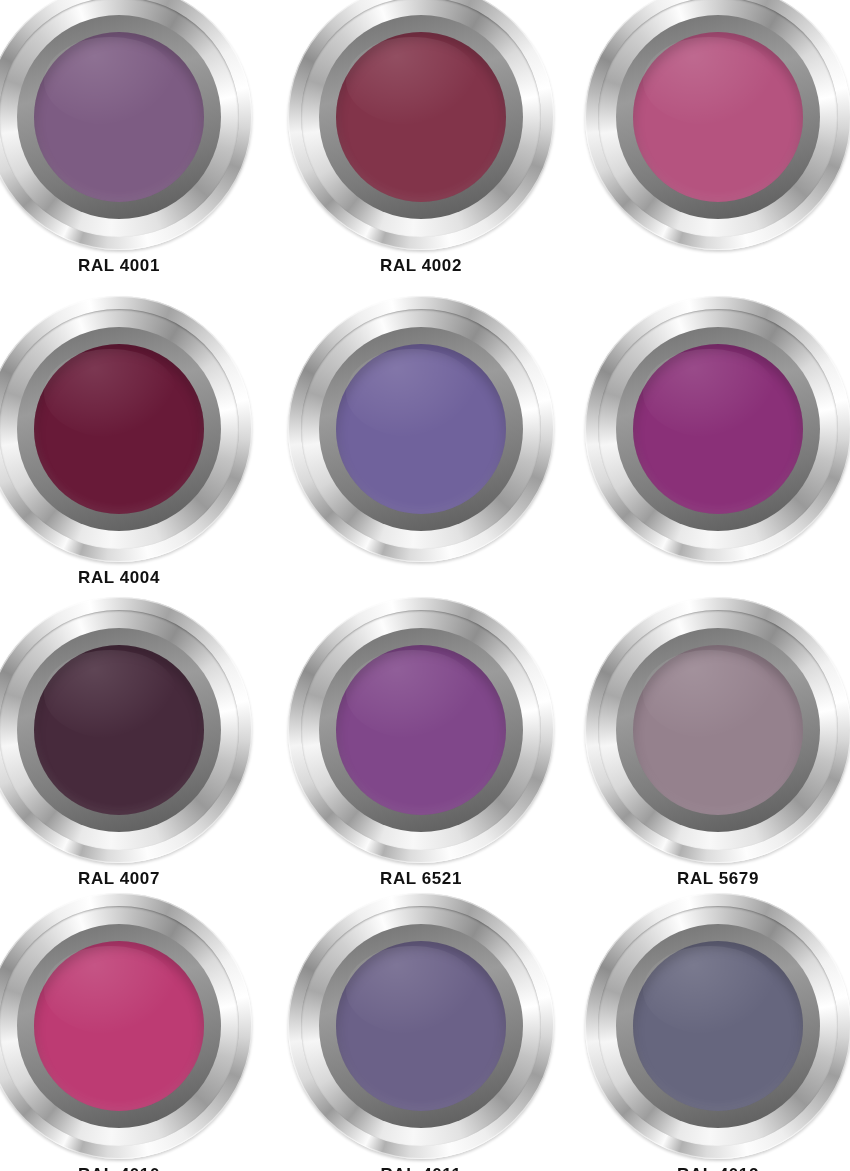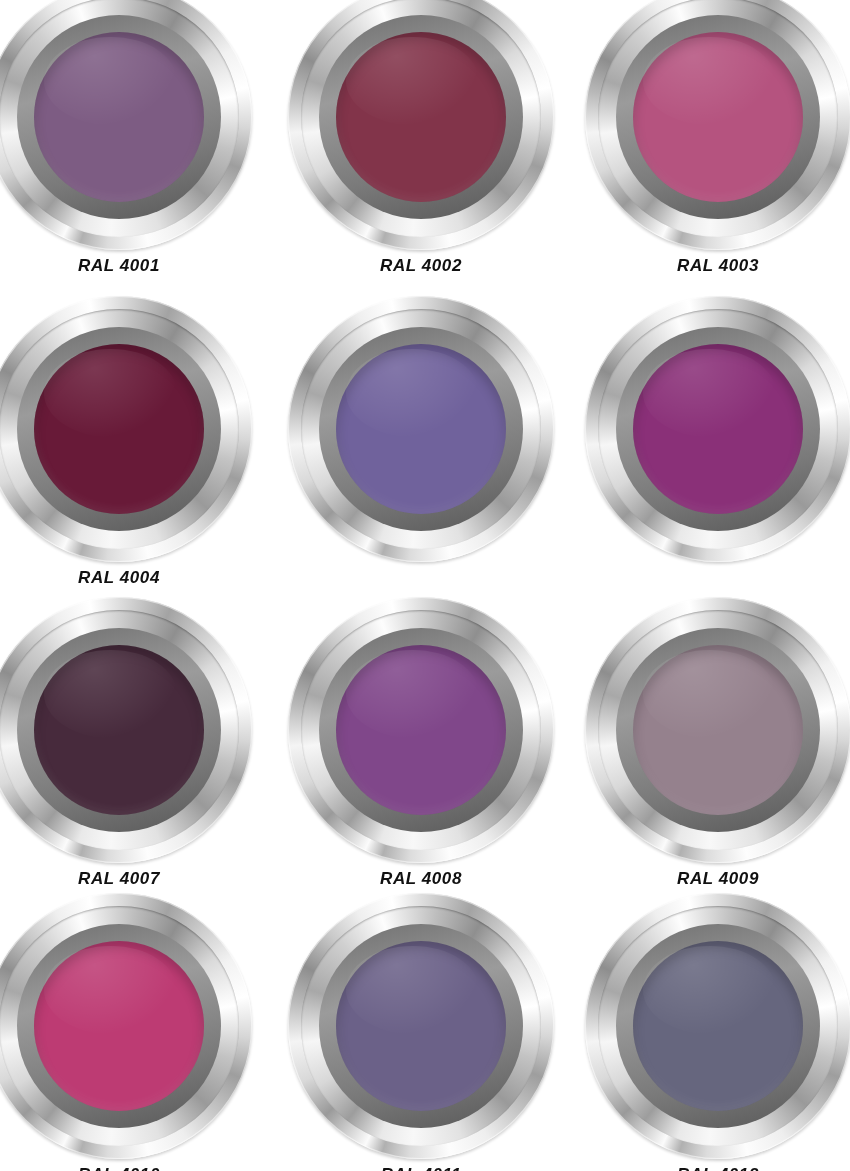--- a/index.html
+++ b/index.html
@@ -13,21 +13,20 @@
     height: 1171px;
     overflow: hidden;
     font-family: "Liberation Sans", sans-serif;
     position: relative;
   }
 
   #grid {
     position: relative;
     width: 850px;
     height: 1171px;
-    font-style: italic;
   }
 
   
   .tin-cell {
     position: absolute;
     width: 283px;
     height: 291px;
   }
 
   .tin {
@@ -176,21 +175,20 @@
       <div class="tin-label">RAL 4002</div>
     </div>
     <div class="tin-cell" style="left: 585px; top: -16px;">
       <div class="tin">
         <div class="tin-ring">
           <div class="tin-lip">
             <div class="tin-paint" style="background: rgb(181, 83, 127);"></div>
           </div>
         </div>
       </div>
-      <div class="tin-label">RAL 4003</div>
     </div>
     <div class="tin-cell" style="left: -14px; top: 296px;">
       <div class="tin">
         <div class="tin-ring">
           <div class="tin-lip">
             <div class="tin-paint" style="background: rgb(104, 26, 56);"></div>
           </div>
         </div>
       </div>
       <div class="tin-label">RAL 4004</div>
@@ -224,31 +222,31 @@
       <div class="tin-label">RAL 4007</div>
     </div>
     <div class="tin-cell" style="left: 288px; top: 597px;">
       <div class="tin">
         <div class="tin-ring">
           <div class="tin-lip">
             <div class="tin-paint" style="background: rgb(128, 71, 138);"></div>
           </div>
         </div>
       </div>
-      <div class="tin-label">RAL 4008</div>
+      <div class="tin-label">RAL 6521</div>
     </div>
     <div class="tin-cell" style="left: 585px; top: 597px;">
       <div class="tin">
         <div class="tin-ring">
           <div class="tin-lip">
             <div class="tin-paint" style="background: rgb(149, 129, 141);"></div>
           </div>
         </div>
       </div>
-      <div class="tin-label">RAL 4009</div>
+      <div class="tin-label">RAL 5679</div>
     </div>
     <div class="tin-cell" style="left: -14px; top: 893px;">
       <div class="tin">
         <div class="tin-ring">
           <div class="tin-lip">
             <div class="tin-paint" style="background: rgb(189, 59, 115);"></div>
           </div>
         </div>
       </div>
       <div class="tin-label">RAL 4010</div>

